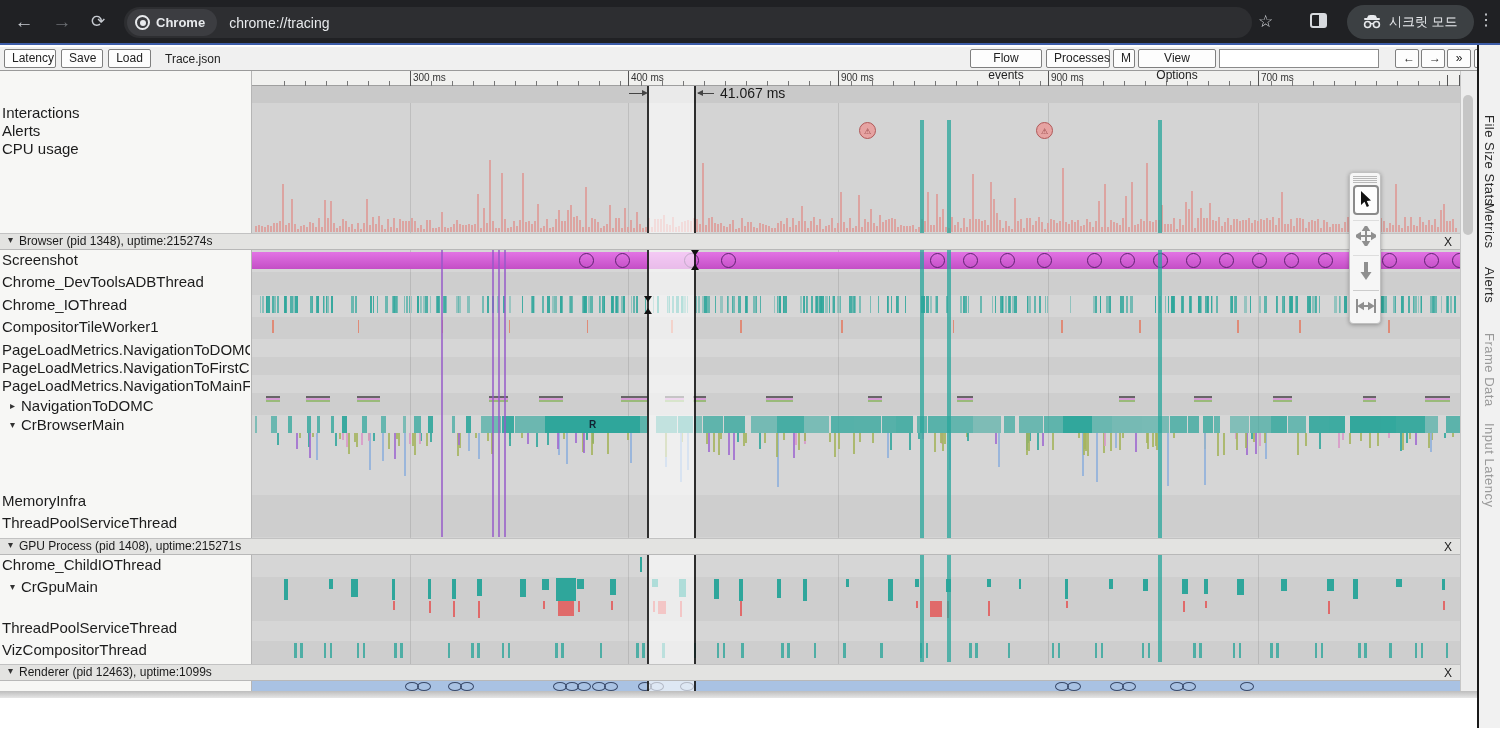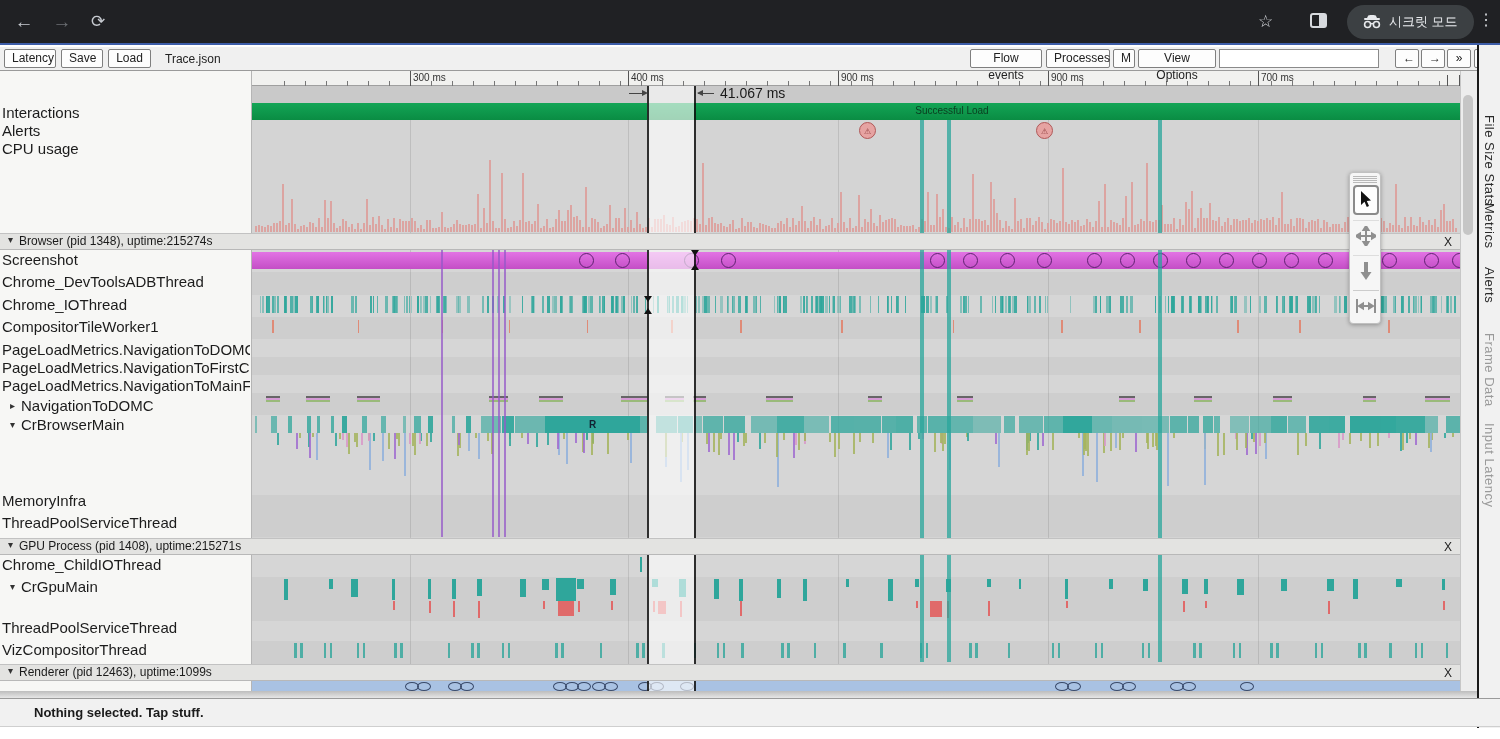--- a/index.html
+++ b/index.html
@@ -67,20 +67,27 @@
 </style>
 </head>
 <body>
 
 <div class="stage">
 
   <div class="abs chrome-bar">
     <div class="nav-ico" style="left:10px;">←</div>
     <div class="nav-ico dim" style="left:48px;">→</div>
     <div class="nav-ico" style="left:84px; font-size:17px;">⟳</div>
+    <div class="omnibox">
+      <div class="site-chip">
+        <span class="chrome-logo"></span>
+        <span>Chrome</span>
+      </div>
+      <span class="url-text">chrome://tracing</span>
+    </div>
     <div class="star-ico">☆</div>
     <div class="panel-ico"></div>
     <div class="incog-chip">
       <svg width="18" height="14" viewBox="0 0 18 14">
         <rect x="1" y="3" width="16" height="2" rx="1" fill="#e8eaed"></rect>
         <path d="M4 3 L5.2 0.4 Q9 -0.6 12.8 0.4 L14 3 Z" fill="#e8eaed"></path>
         <circle cx="4.6" cy="9.5" r="3" fill="none" stroke="#e8eaed" stroke-width="1.6"></circle>
         <circle cx="13.4" cy="9.5" r="3" fill="none" stroke="#e8eaed" stroke-width="1.6"></circle>
         <path d="M7.6 9 Q9 8 10.4 9" fill="none" stroke="#e8eaed" stroke-width="1.4"></path>
       </svg>
@@ -1362,23 +1369,20 @@
         <div class="tick-label" style="left: 841px;">900 ms</div>
         <div style="position: absolute; left: 1048px; top: 0px; width: 1px; height: 15px; background: rgb(85, 85, 85);"></div>
         <div class="tick-label" style="left: 1051px;">900 ms</div>
         <div style="position: absolute; left: 1258px; top: 0px; width: 1px; height: 15px; background: rgb(85, 85, 85);"></div>
         <div class="tick-label" style="left: 1261px;">700 ms</div>
         <div style="position: absolute; left: 1447px; top: 4px; width: 1px; height: 11px; background: rgb(85, 85, 85);"></div>
         <div style="position: absolute; left: 1459px; top: 4px; width: 1px; height: 11px; background: rgb(85, 85, 85);"></div>
       </div>
     <div class="abs measure-strip"></div>
 
-    <div class="abs green-bar">
-      <span class="green-bar-label">Successful Load</span>
-    </div>
 
     <div class="sec-header" style="top:162px;">
       <span class="exp">▾</span><span>Browser (pid 1348), uptime:215274s</span>
       <span class="sec-close">X</span>
     </div>
     <div class="sec-header" style="top:467px;">
       <span class="exp">▾</span><span>GPU Process (pid 1408), uptime:215271s</span>
       <span class="sec-close">X</span>
     </div>
     <div class="sec-header" style="top:593px;">
@@ -1451,18 +1455,15 @@
 
   <div class="abs right-tabs">
     <div class="vtab" style="top:70px;">File Size Stats</div>
     <div class="vtab" style="top:158px;">Metrics</div>
     <div class="vtab" style="top:222px;">Alerts</div>
     <div class="vtab dis" style="top:288px;">Frame Data</div>
     <div class="vtab dis" style="top:378px;">Input Latency</div>
   </div>
 
   <div class="abs divider-strip"></div>
-  <div class="abs status-bar">
-    <span class="status-text">Nothing selected. Tap stuff.</span>
-  </div>
   <div class="abs below-white"></div>
 
 </div>
 
 </body></html>

